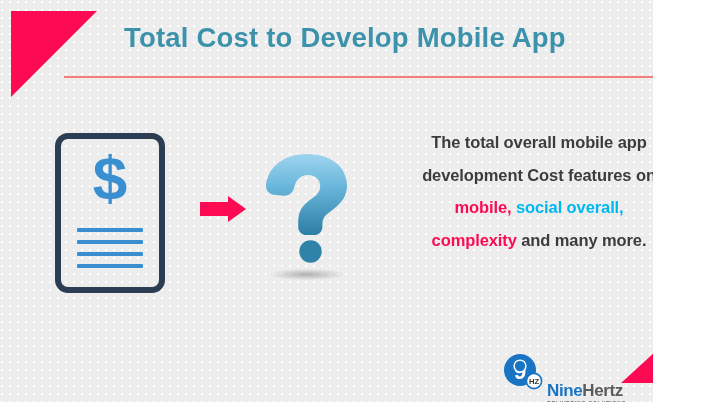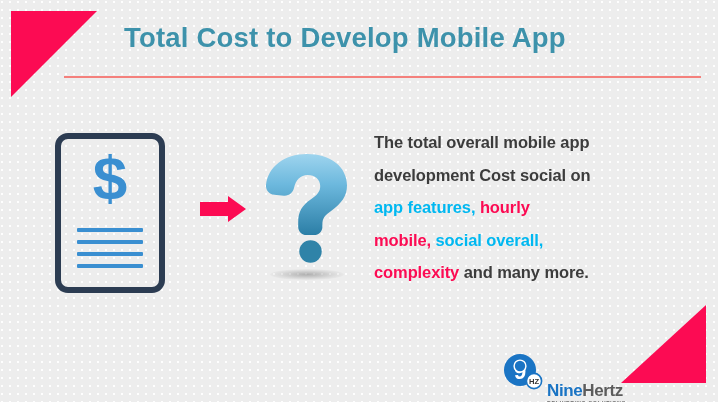--- a/index.html
+++ b/index.html
@@ -7,27 +7,28 @@
     padding: 0;
   }
   body {
     width: 718px;
     height: 402px;
     overflow: hidden;
     font-family: "Liberation Sans", sans-serif;
   }
   #infographic {
     position: relative;
-    width: 718px;
+    width: 616px;
     height: 402px;
     background-color: #ededed;
     background-image:
       radial-gradient(circle at 2px 2px, rgba(255,255,255,0.95) 1.1px, transparent 1.2px);
     background-size: 8px 8px;
     overflow: hidden;
+    padding-left: 37px;
   }
 
   
   .tri-tl {
     position: absolute;
     left: 11px;
     top: 11px;
     width: 0;
     height: 0;
     border-left: 86px solid #fc0b53;
@@ -134,20 +135,21 @@
     border-radius: 50%;
     background: radial-gradient(ellipse at center, rgba(90,90,90,0.42) 0%, rgba(140,140,140,0.16) 55%, rgba(200,200,200,0) 78%);
   }
 
   
   .blurb {
     position: absolute;
     left: 374px;
     top: 126px;
     width: 330px;
+    text-align: center;
     font-size: 16.5px;
     font-weight: bold;
     line-height: 32.5px;
     color: #3c3c3c;
     letter-spacing: -0.1px;
   }
   .blurb .cyan { color: #00b8f1; }
   .blurb .pink { color: #fc0b53; }
   .blurb-line { display: block; white-space: nowrap; }
 
@@ -245,24 +247,21 @@
       <circle cx="48.5" cy="99.5" r="11.2" fill="#2f83a8"></circle>
     </svg>
     <div class="qshadow"></div>
   </div>
 
   <div class="blurb">
     <span class="blurb-line">
       <span>The total overall mobile app</span>
     </span>
     <span class="blurb-line">
-      <span>development Cost social on</span>
-    </span>
-    <span class="blurb-line">
-      <span class="cyan">app features,</span><span> </span><span class="pink">hourly</span>
+      <span>development Cost features on</span>
     </span>
     <span class="blurb-line">
       <span class="pink">mobile,</span><span> </span><span class="cyan">social overall,</span>
     </span>
     <span class="blurb-line">
       <span class="pink">complexity</span><span> and many more.</span>
     </span>
   </div>
 
   <div class="logo">

